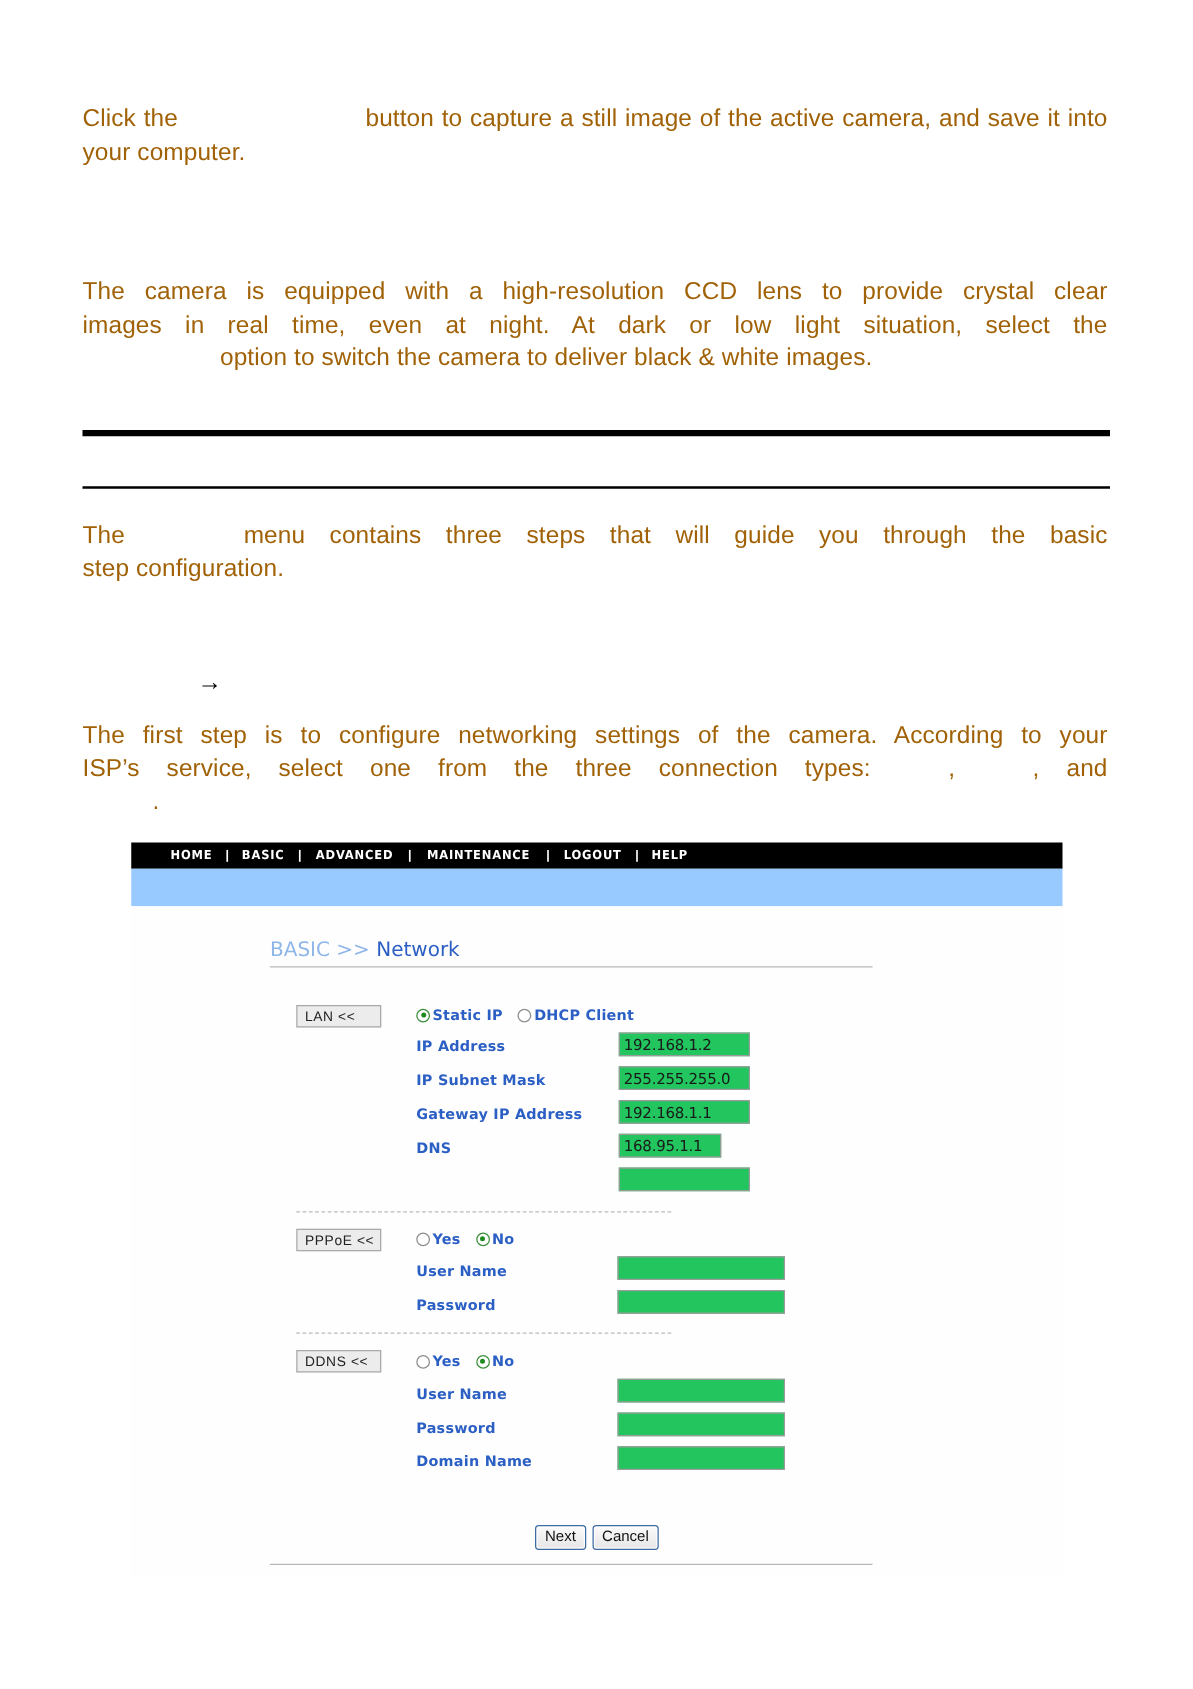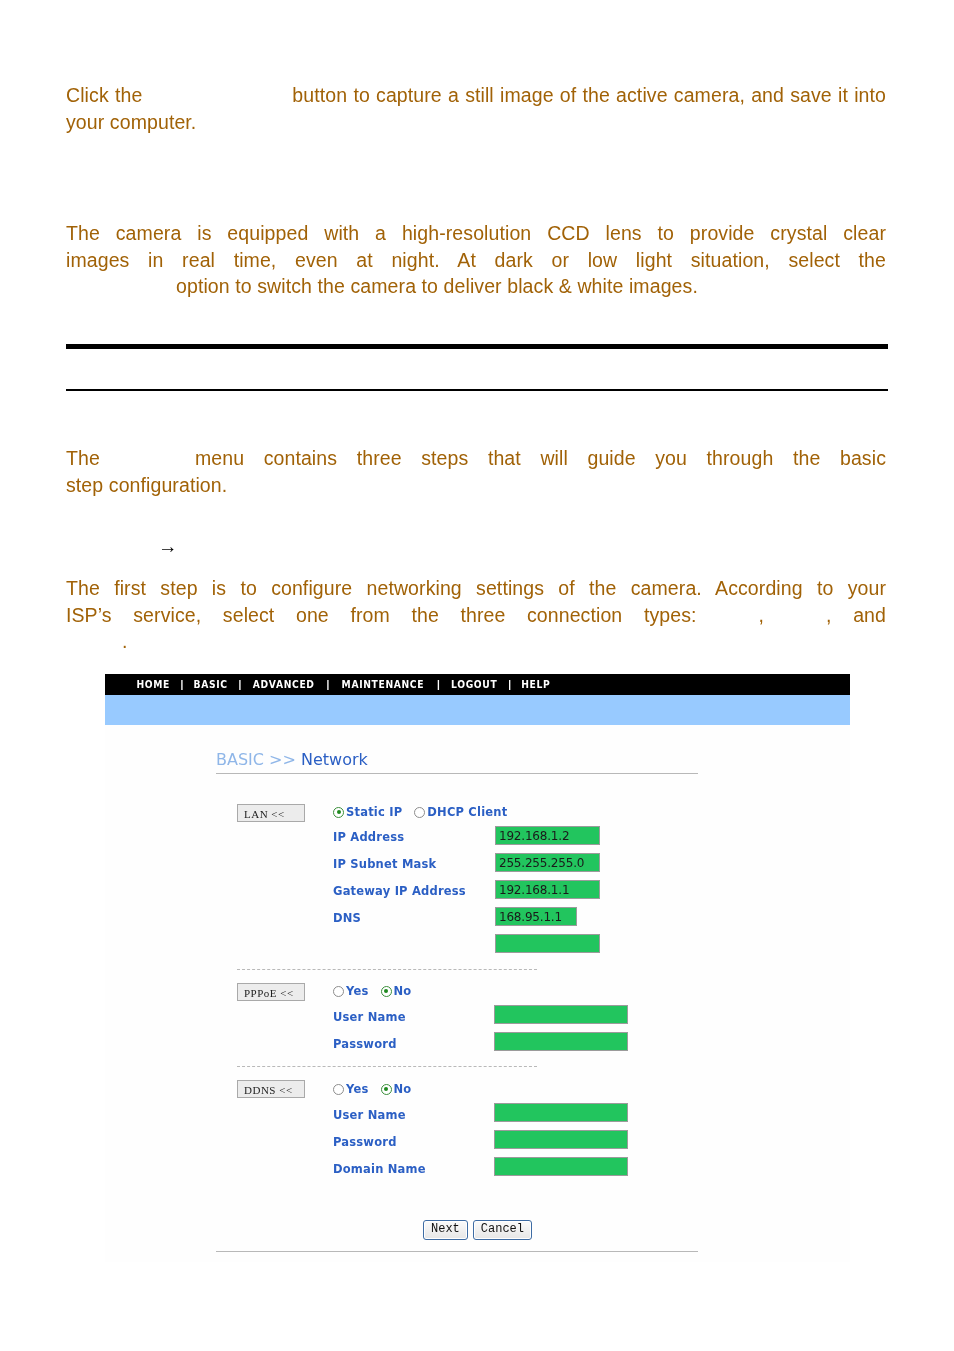--- a/index.html
+++ b/index.html
@@ -138,21 +138,21 @@
     width: 68px;
     height: 18px;
     background: #ececec;
     border: 1px solid #a9a9a9;
     box-sizing: border-box;
   }
   .sect-btn-inner {
     position: absolute;
     left: 4px;
     top: 2px;
-    font-family: Liberation Serif, serif;
+    font-family: Liberation Sans, sans-serif;
     font-size: 11px;
     color: #222;
     letter-spacing: 0.5px;
     white-space: nowrap;
     border: 1px solid transparent;
     padding: 0 1px;
   }
 
   .field-label {
     position: absolute;
@@ -223,21 +223,21 @@
   .btn-row {
     position: absolute;
     left: 0;
     top: 546px;
     width: 745px;
     display: flex;
     justify-content: center;
     gap: 5px;
   }
   .xp-btn {
-    font-family: Liberation Mono, monospace;
+    font-family: Liberation Sans, sans-serif;
     font-size: 12px;
     color: #111;
     background: linear-gradient(#fbfbfb, #e6e6e6);
     border: 1px solid #3e6ca4;
     border-radius: 3px;
     padding: 1px 7px 2px 7px;
     line-height: 15px;
     box-shadow: inset 0 0 0 1px #ffffff;
     white-space: nowrap;
   }
@@ -254,21 +254,21 @@
   <span class="line-justify" style="display:block; text-align:justify; text-align-last:justify;">images in real time, even at night.   At dark or low light situation, select the</span>
   <span style="display:block; padding-left:110px;">
     <span class="gap" style="width:0px;"></span><span>option to switch the camera to deliver black &amp; white images.</span>
   </span>
 </div>
 
 <div class="hr-thick" style="left:66px; top:344px; width:822px; height:5px;"></div>
 <div class="hr-thin" style="left:66px; top:389px; width:822px; height:2px;"></div>
 
 <div class="doc-para" style="left:66px; top:415px; width:820px;">
-  <span style="display:block; text-align:justify; text-align-last:justify;margin-top:30px;">
+  <span style="display:block; text-align:justify; text-align-last:justify;">
     <span>The</span><span class="gap" style="width:95px;"></span><span>menu contains three steps that will guide you through the basic</span>
   </span>
   <span style="display:block;">step configuration.</span>
 </div>
 
 <div class="arrow-line" style="left:158px; top:534px;">
   <span class="gap" style="width:0px;"></span><span>→</span>
 </div>
 
 <div class="doc-para" style="left:66px; top:575px; width:820px;">

